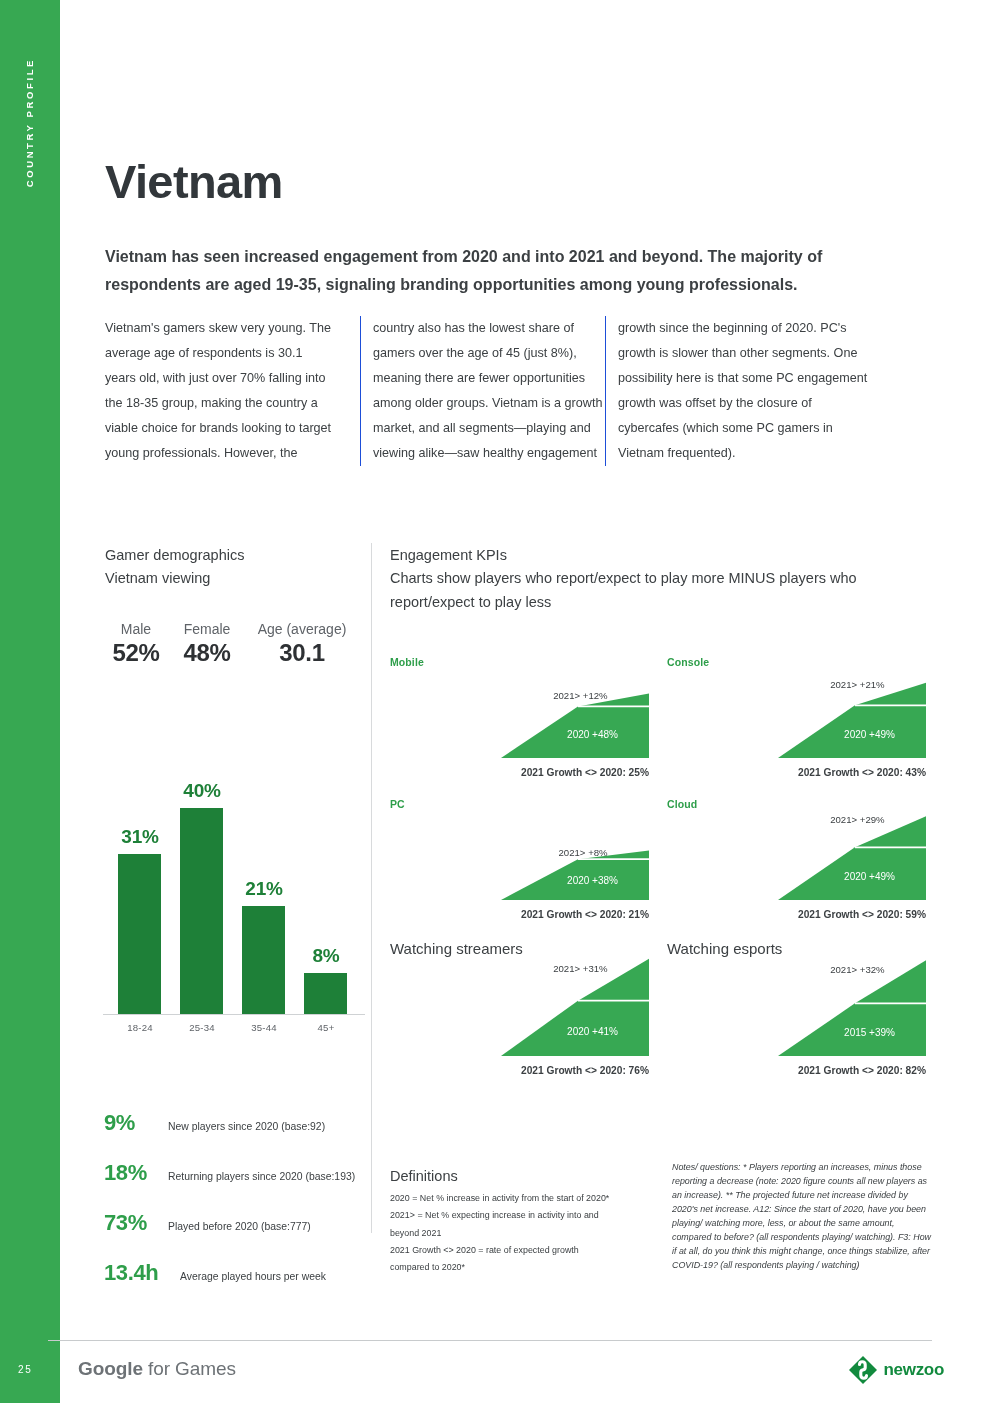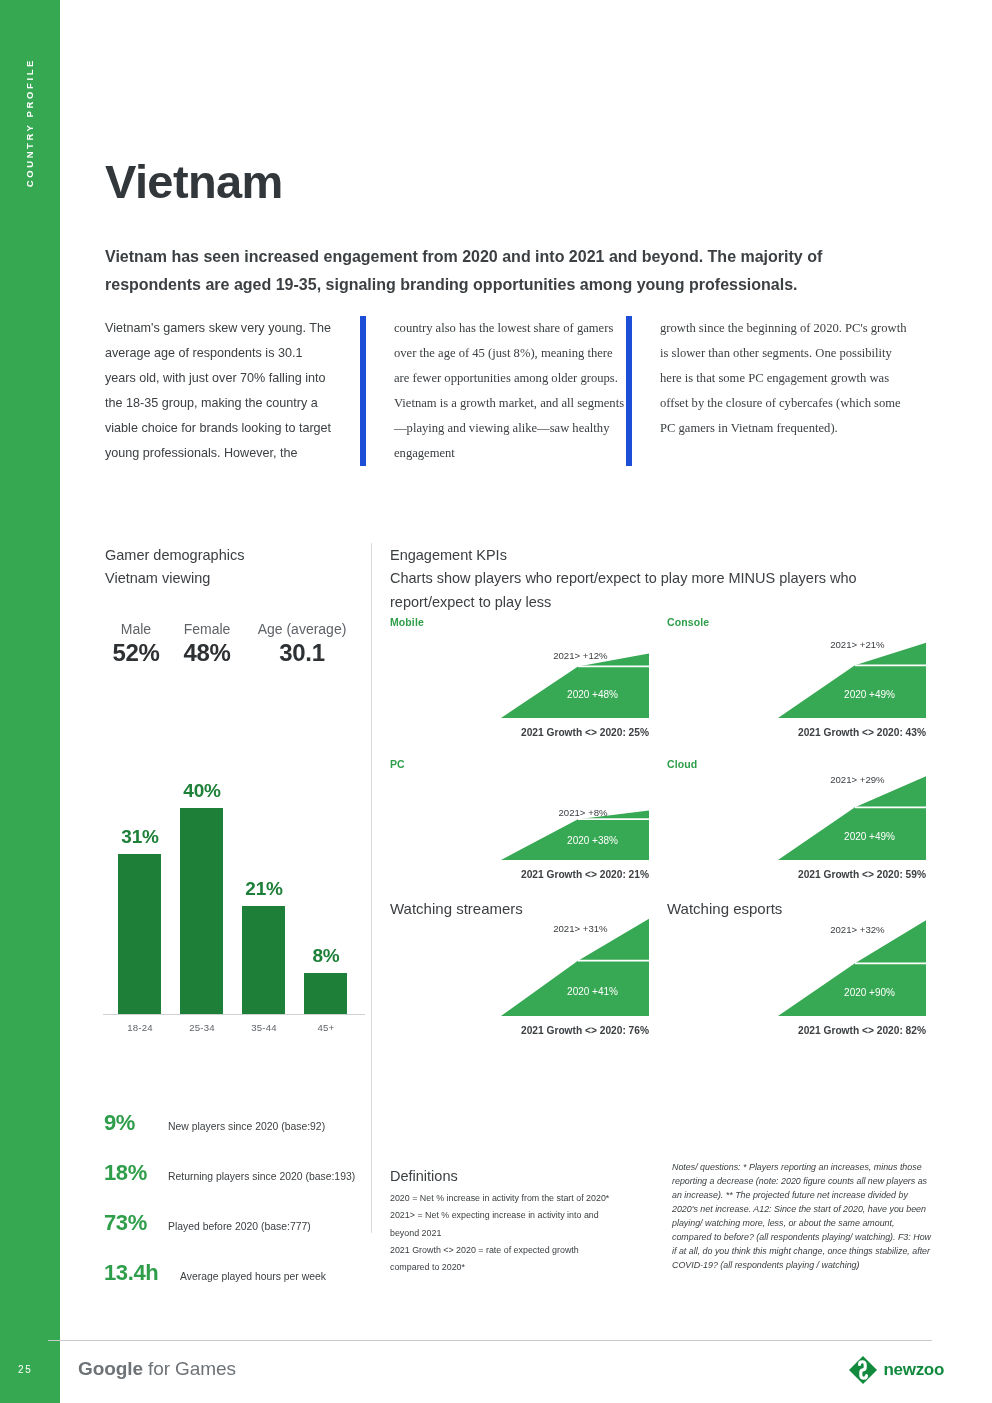--- a/index.html
+++ b/index.html
@@ -88,24 +88,23 @@
     width: 825px;
     display: flex;
   }
   .body-col {
     width: 255px;
     font-size: 12.6px;
     line-height: 1.98;
     color: #3c4043;
   }
   .body-col + .body-col {
-    border-left: 6px solid #1d4ed8;
-    padding-left: 28px;
+    border-left: 1px solid #1d4ed8;
+    padding-left: 12px;
     width: 227px;
-    font-family: Liberation Serif, serif;
   }
   .body-col:first-child { padding-right: 28px; width: 227px; }
   .body-col:nth-child(2) { width: 232px; }
   .body-col:nth-child(3) { width: 250px; }
 
   
   .mid-divider {
     position: absolute;
     left: 371px;
     top: 543px;
@@ -243,21 +242,21 @@
   .kpi-sub {
     font-size: 14.5px;
     color: #3c4043;
     line-height: 1.62;
     width: 530px;
   }
 
   .wedge-grid {
     position: absolute;
     left: 390px;
-    top: 616px;
+    top: 656px;
     width: 555px;
   }
   .wedge-row {
     display: flex;
     margin-bottom: 22px;
   }
   .wedge-cell {
     width: 277px;
     position: relative;
   }
@@ -522,21 +521,21 @@
           </div>
         </div>
         <div class="wedge-cell">
           <div class="wedge-head big">Watching esports</div>
           <div class="wedge-box" style="height: 118px;">
             <svg class="wedge-svg" width="148" height="108">
               <polygon points="0,108 76.96000000000001,55.35 148,12.149999999999991 148,108" fill="#37a853"></polygon>
               <line x1="76.96000000000001" y1="55.35" x2="148" y2="55.35" stroke="#ffffff" stroke-width="1.6"></line>
             </svg>
             <div class="w-future" style="right: 44.4px; top: 8.15px;">2021&gt; +32%</div>
-            <div class="w-2020" style="right: 34.04px; bottom: 35.901px;">2020 +90%</div>
+            <div class="w-2020" style="right: 34.04px; bottom: 35.901px;">2015 +39%</div>
             <div class="w-growth">2021 Growth &lt;&gt; 2020: 82%</div>
           </div>
         </div>
       </div>
     </div>
 
   <div class="definitions">
     <div class="def-title">Definitions</div>
     <div class="def-line">2020 = Net % increase in activity from the start of 2020*</div>
     <div class="def-line">2021&gt; = Net % expecting increase in activity into and</div>

